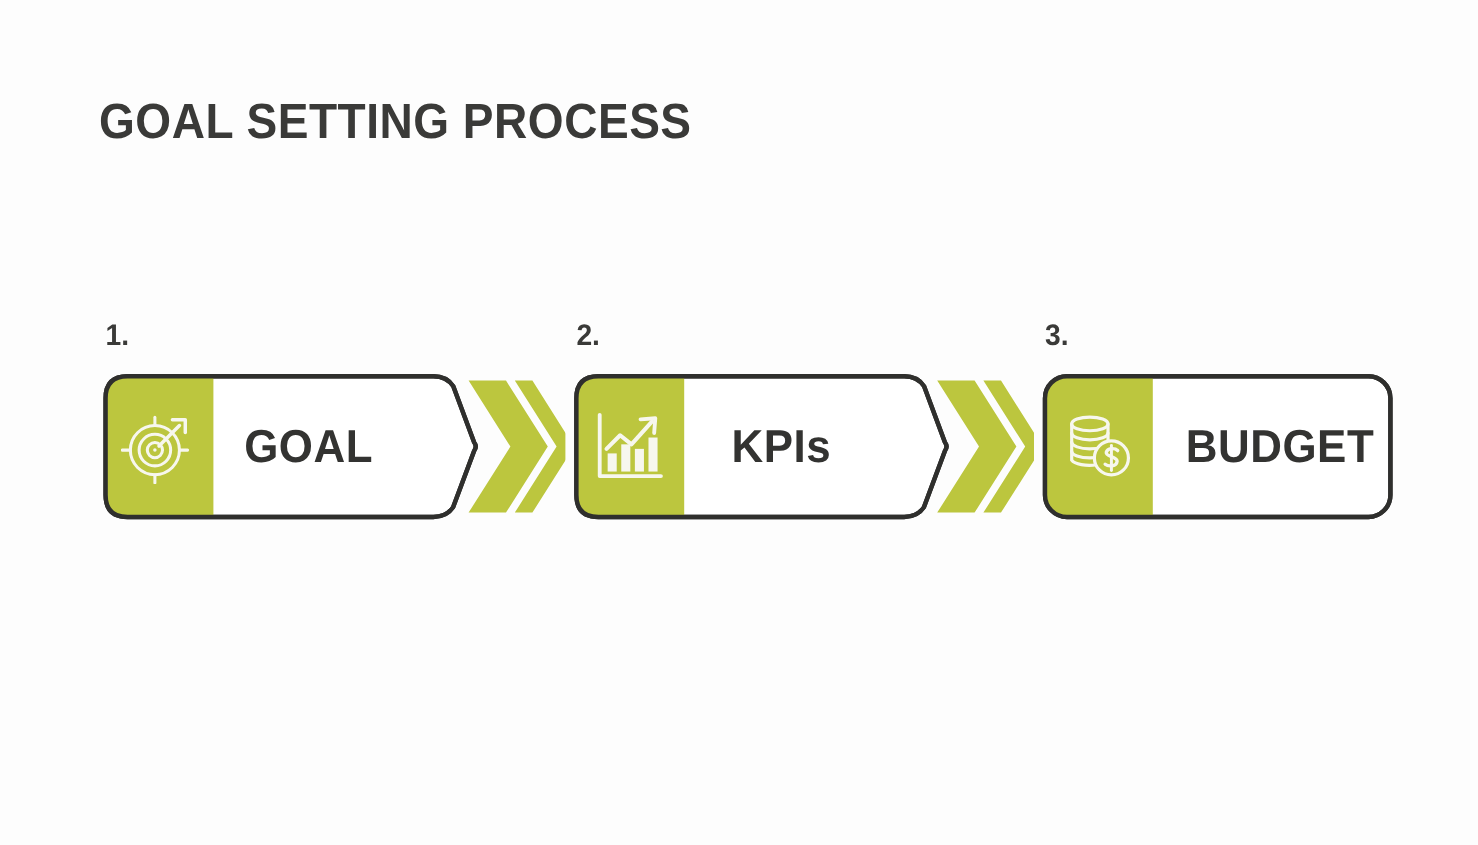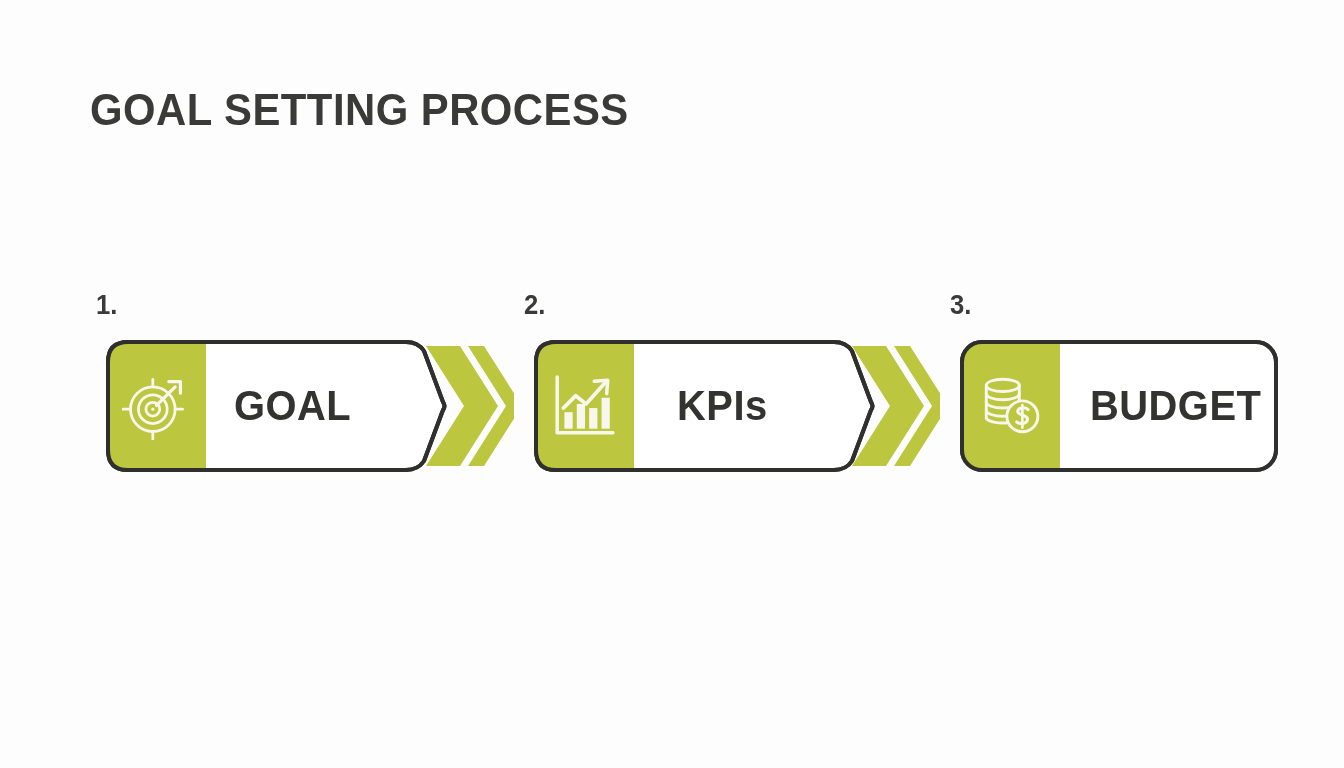--- a/index.html
+++ b/index.html
@@ -56,21 +56,21 @@
     font-size: 27px;
     font-weight: 700;
     color: #3a3a38;
     line-height: 1;
     transform: scaleX(0.95);
     transform-origin: left center;
   }
 
   .card-wrap {
     position: absolute;
-    left: 16px;
+    left: 4px;
     top: 48px;
     width: 340px;
     height: 132px;
   }
   .card-wrap.narrow { width: 318px; padding-left: 31px; }
 
   .card-svg {
     position: absolute;
     left: 0;
     top: 0;

